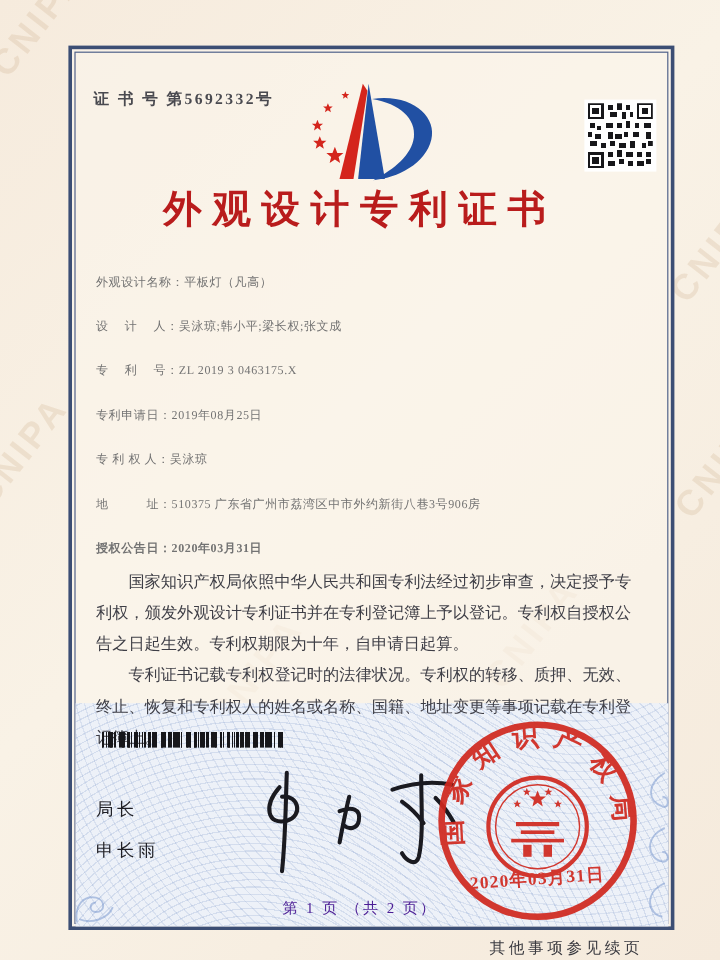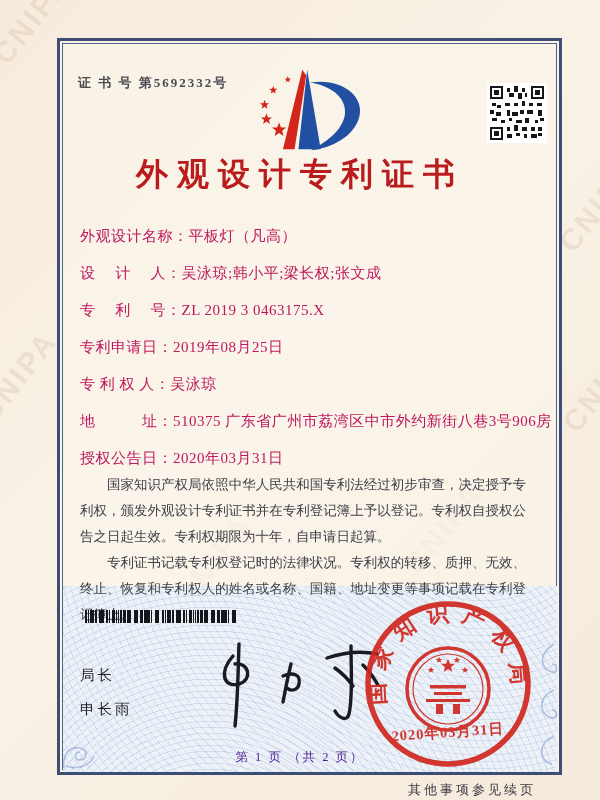--- a/index.html
+++ b/index.html
@@ -23,23 +23,23 @@
   }
   .cert-number{
     position:absolute;left:78px;top:74px;font-size:13px;letter-spacing:2px;color:#4a4a50;font-weight:bold;
   }
   .logo{position:absolute;left:232px;top:64px;width:160px;height:92px;}
   .qr{position:absolute;left:487px;top:83px;width:54px;height:54px;background:#fff;padding:3px;}
   .title{
     position:absolute;left:0;top:153px;width:600px;text-align:center;
     font-size:32px;font-weight:bold;letter-spacing:9px;color:#b91c1c;
   }
-  .fields{position:absolute;left:80px;top:226px;width:450px;font-size:15px;color:#be185d;}
+  .fields{position:absolute;left:80px;top:226px;width:450px;font-size:10px;color:#737373;}
   .field-row{margin-bottom:16.5px;line-height:20.5px;letter-spacing:.5px;white-space:nowrap;}
-  .grant-row{display:flex;gap:27px;}
+  .grant-row{display:flex;gap:27px;font-weight:bold;}
   .body-text{
     position:absolute;left:80px;top:472px;width:446px;font-size:13.5px;line-height:1.92;
     color:#3e3e46;text-align:justify;
   }
   .body-text p{margin:0;text-indent:2em;}
   .band{
     position:absolute;left:63px;top:586px;width:494px;height:186px;
     background-color:#edf1f8;
     background-image:
       repeating-radial-gradient(circle at 30% 160%, rgba(110,140,195,.20) 0 1px, transparent 1px 6px),

